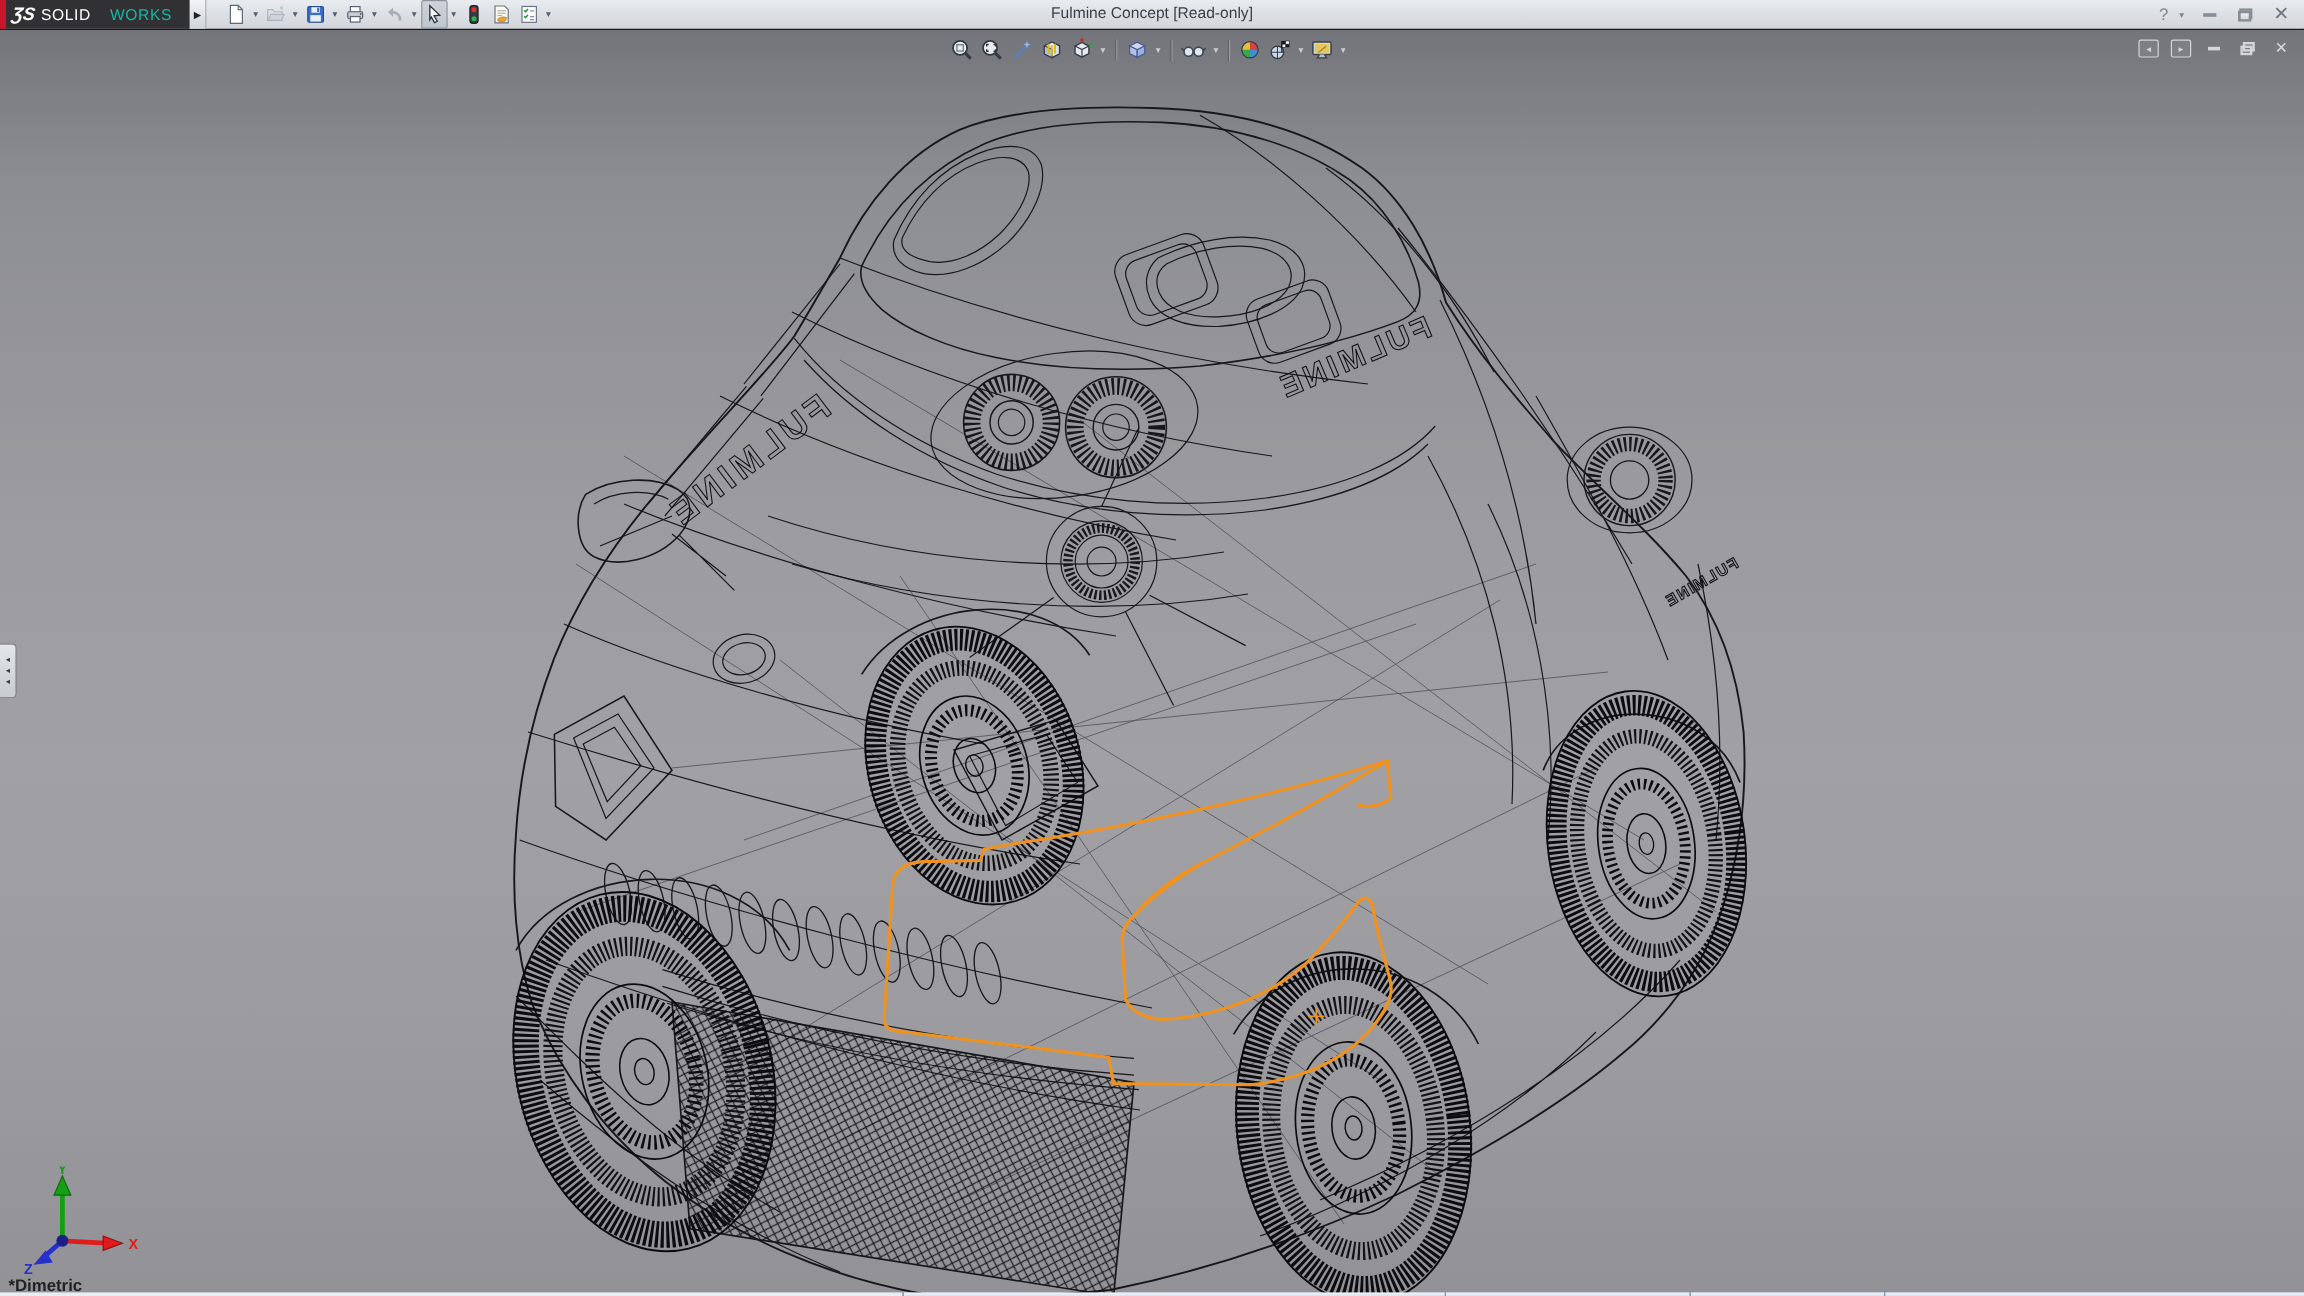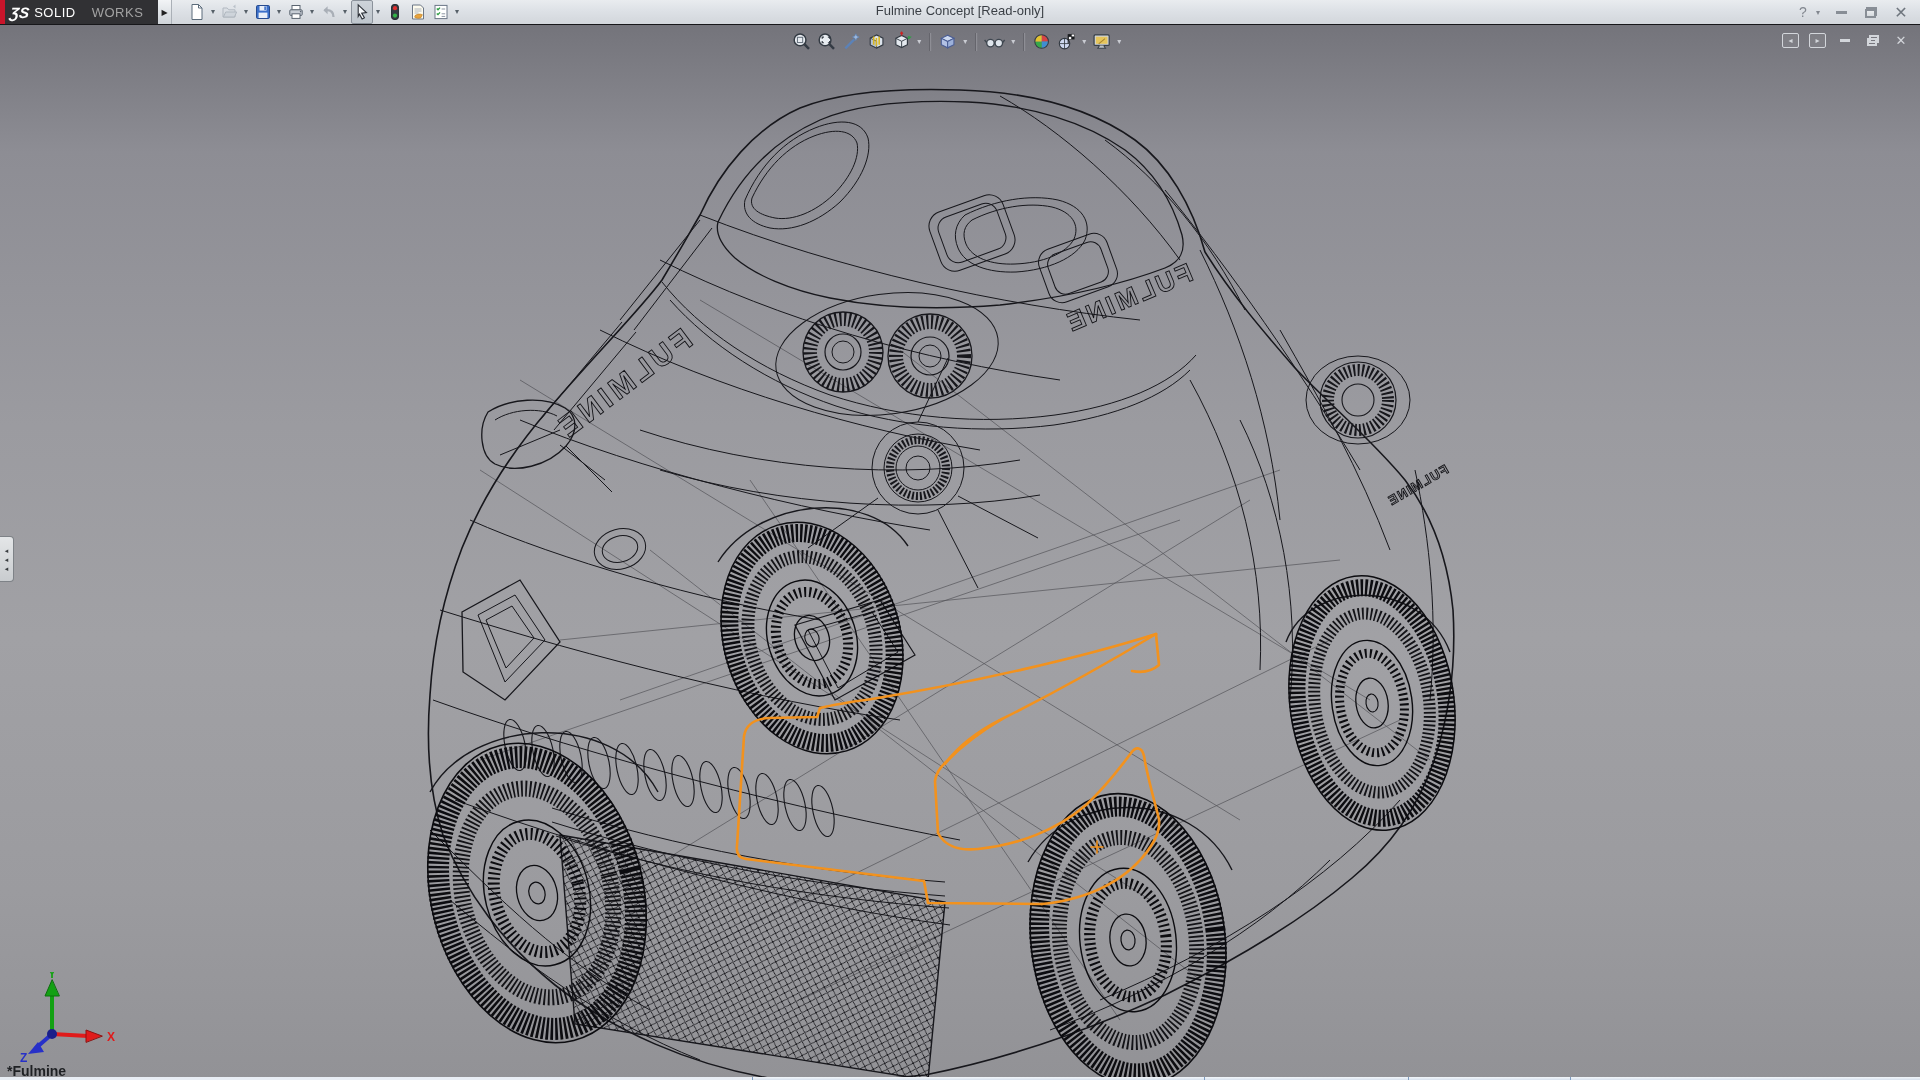--- a/index.html
+++ b/index.html
@@ -8,21 +8,21 @@
 
   
   .titlebar{position:absolute;top:0;left:0;width:1920px;height:24px;
     background:linear-gradient(180deg,#e9ecef 0%,#dde1e6 45%,#d2d6db 100%);
     border-bottom:1px solid #17171a;display:flex;align-items:center;z-index:50;}
   .logo{height:24px;width:158px;background:#313134;display:flex;align-items:center;
     padding-left:10px;box-sizing:border-box;position:relative;flex:none;}
   .logo::before{content:"";position:absolute;left:0;top:0;width:5px;height:24px;background:#c9152b;}
   .logo-mark{color:#fff;font-style:italic;font-weight:bold;font-size:15px;letter-spacing:0;transform:skewX(-8deg);margin-right:5px;}
   .logo-text{color:#fff;font-size:13px;font-weight:bold;letter-spacing:.5px;}
-  .logo-text b{font-weight:normal}.logo-text span{font-weight:normal;color:#a3a3a3;padding-left:16px;}
+  .logo-text b{font-weight:normal}.logo-text span{font-weight:normal;color:#14b8a6;padding-left:16px;}
   .flyout{width:13px;height:24px;background:linear-gradient(180deg,#f2f4f6,#cfd4d9);
     border-right:1px solid #aab0b7;display:flex;align-items:center;justify-content:center;
     font-size:8px;color:#222;flex:none;cursor:pointer;}
   .tools{display:flex;align-items:center;margin-left:14px;gap:1px;}
   .tbtn{display:flex;align-items:center;height:22px;padding:0 1px;border:1px solid transparent;border-radius:2px;}
   .tbtn svg{display:block;}
   .tbtn.active{background:linear-gradient(180deg,#cdd3d9,#bfc6cd);border:1px solid #8b929b;}
   .caret{font-size:8px;color:#566068;margin:0 3px 0 2px;line-height:1;}
   .title{position:absolute;left:0;right:0;top:0;height:20px;display:flex;align-items:center;
     justify-content:center;font-size:13px;color:#3a3f45;pointer-events:none;}
@@ -451,21 +451,21 @@
         <path d="M88 64 L72 58 L72 70 Z" fill="#e01b1b" stroke="#8f1111" stroke-width="1"></path>
         <line x1="38" y1="62" x2="22" y2="76" stroke="#2730c8" stroke-width="4"></line>
         <path d="M14 82 L24 70 L30 80 Z" fill="#2730c8"></path>
         <circle cx="38" cy="62" r="5" fill="#1a1f8a"></circle>
       </g>
       <text x="34" y="6" font-size="12" font-weight="bold" fill="#13a113">Y</text>
       <text x="93" y="69" font-size="12" font-weight="bold" fill="#e01b1b">X</text>
       <text x="6" y="90" font-size="12" font-weight="bold" fill="#2730c8">Z</text>
     </svg>
 
-    <div class="orient-label">*Fulmine</div>
+    <div class="orient-label">*Dimetric</div>
 
     <div class="statusbar">
       <div style="width:752px"></div>
       <div style="width:452px"></div>
       <div style="width:204px"></div>
       <div style="width:162px"></div>
       <div style="flex:1"></div>
     </div>
   </div>
 </div>

